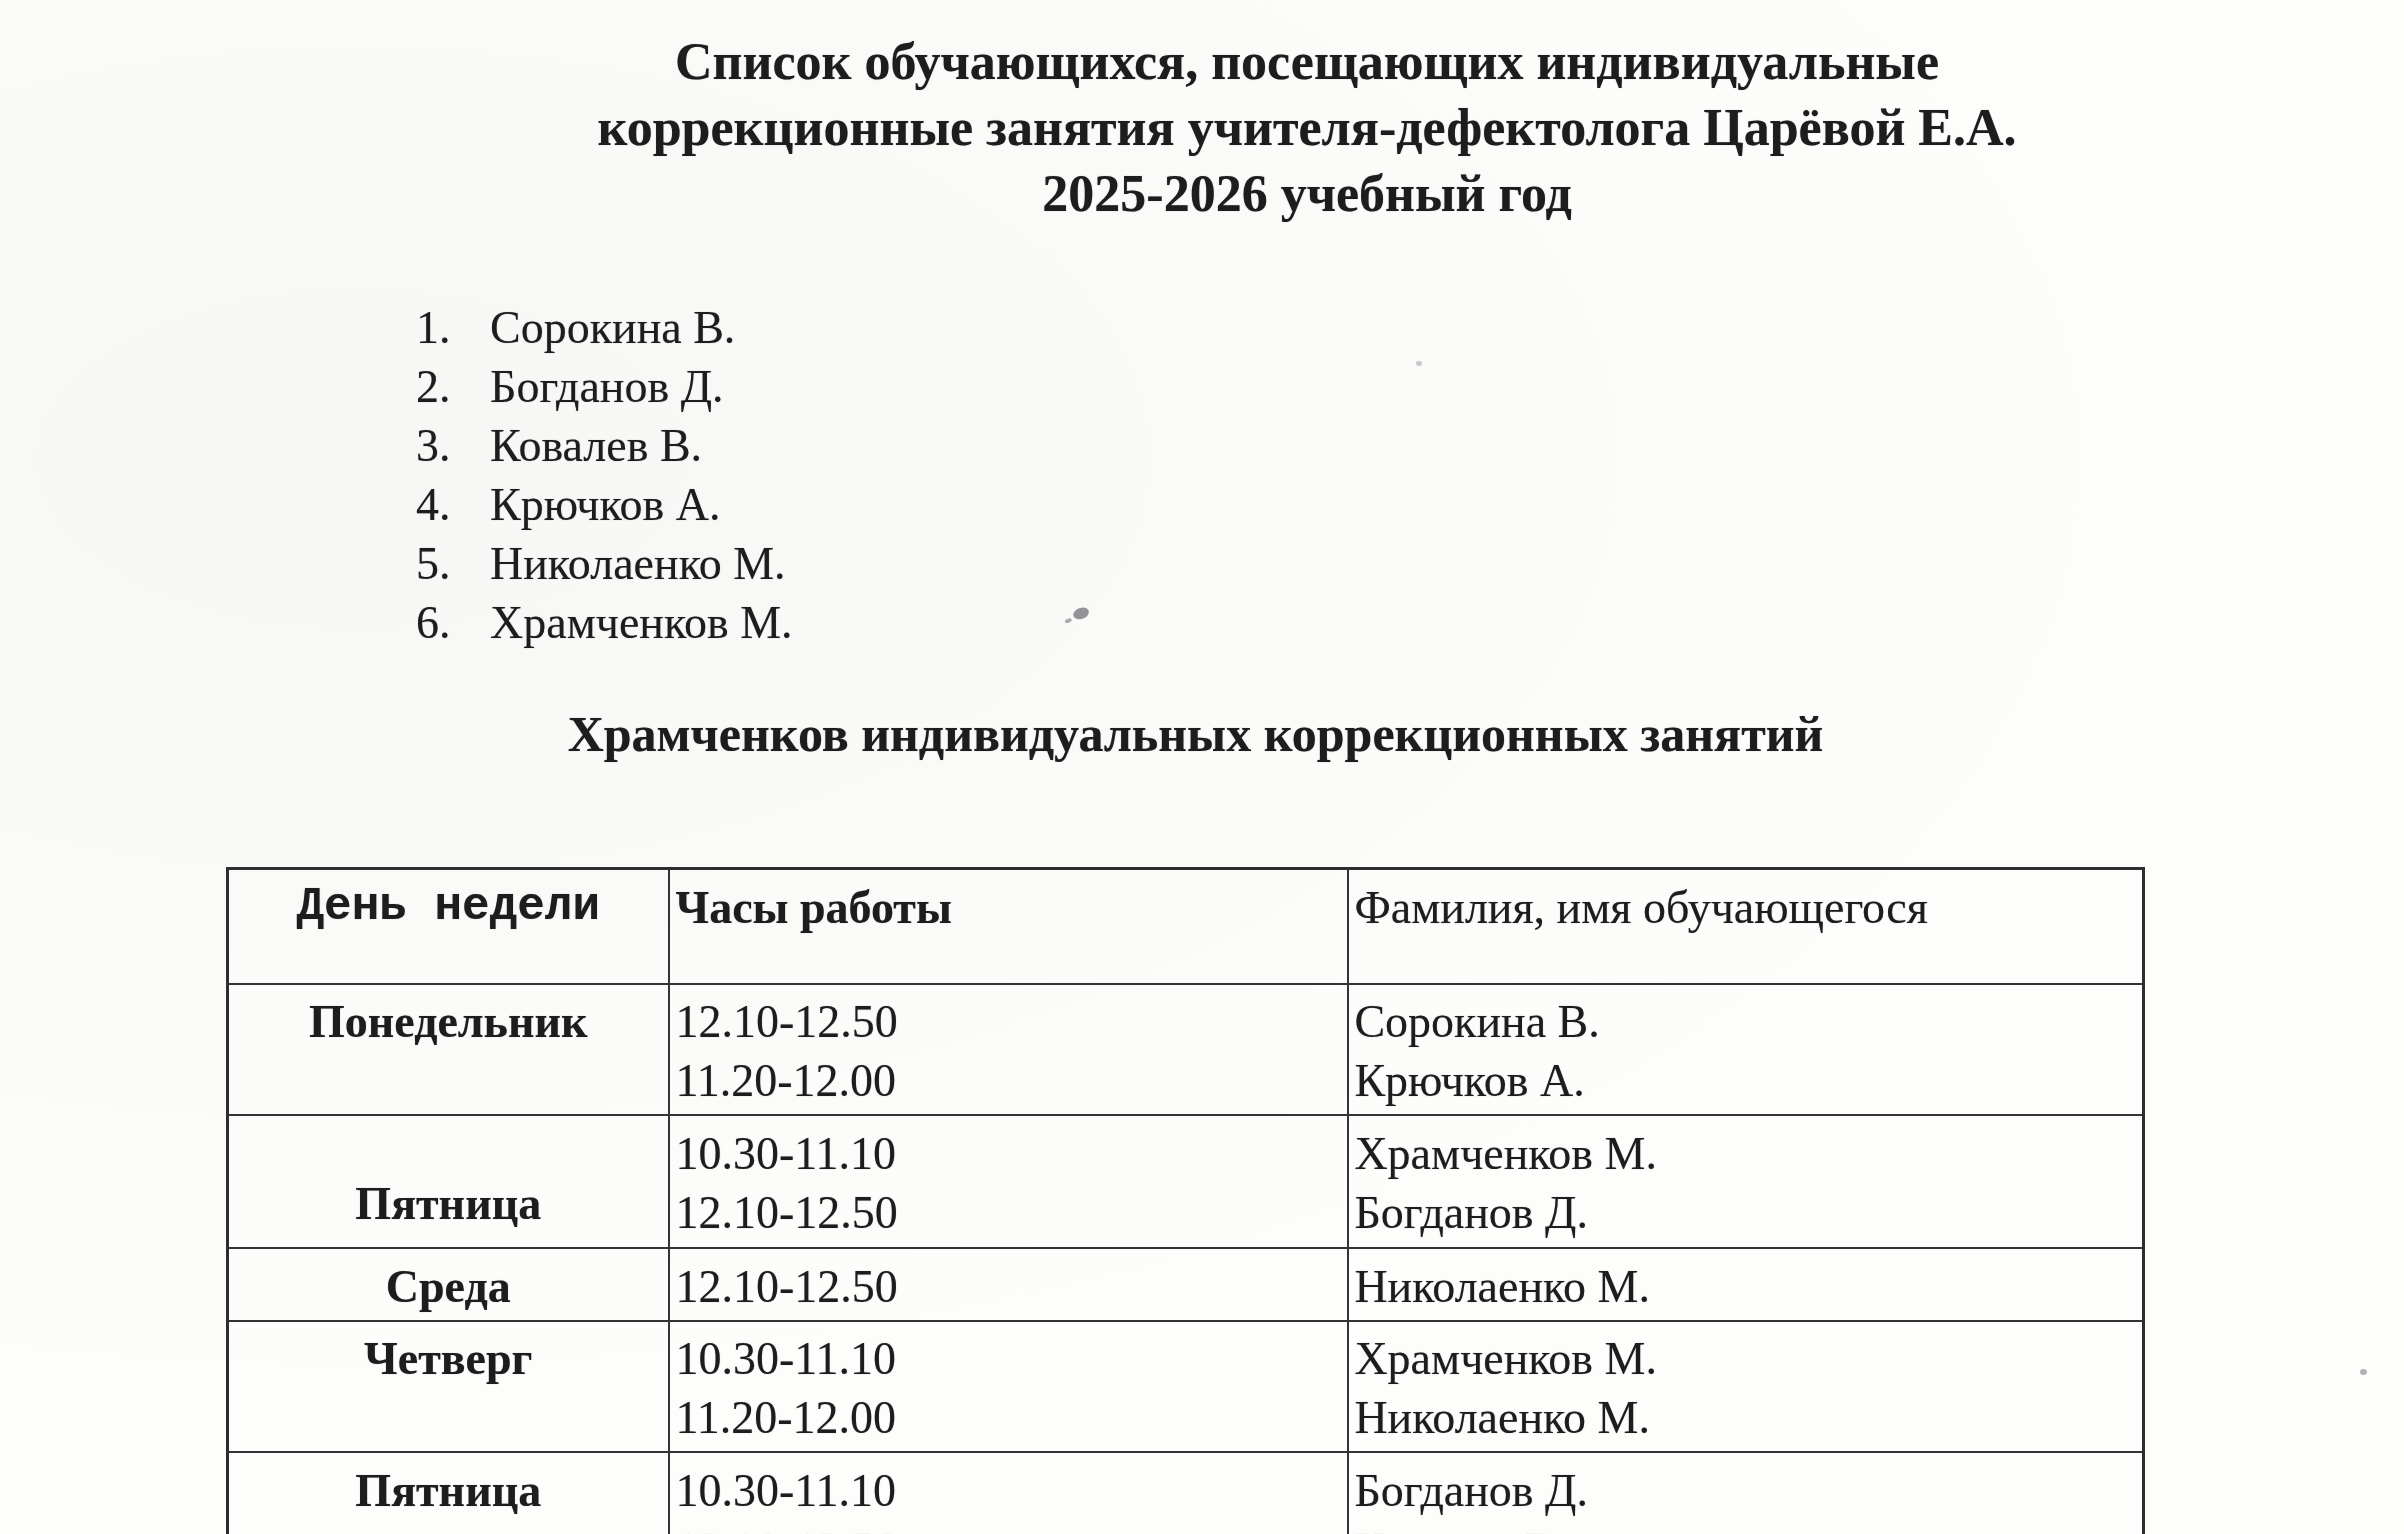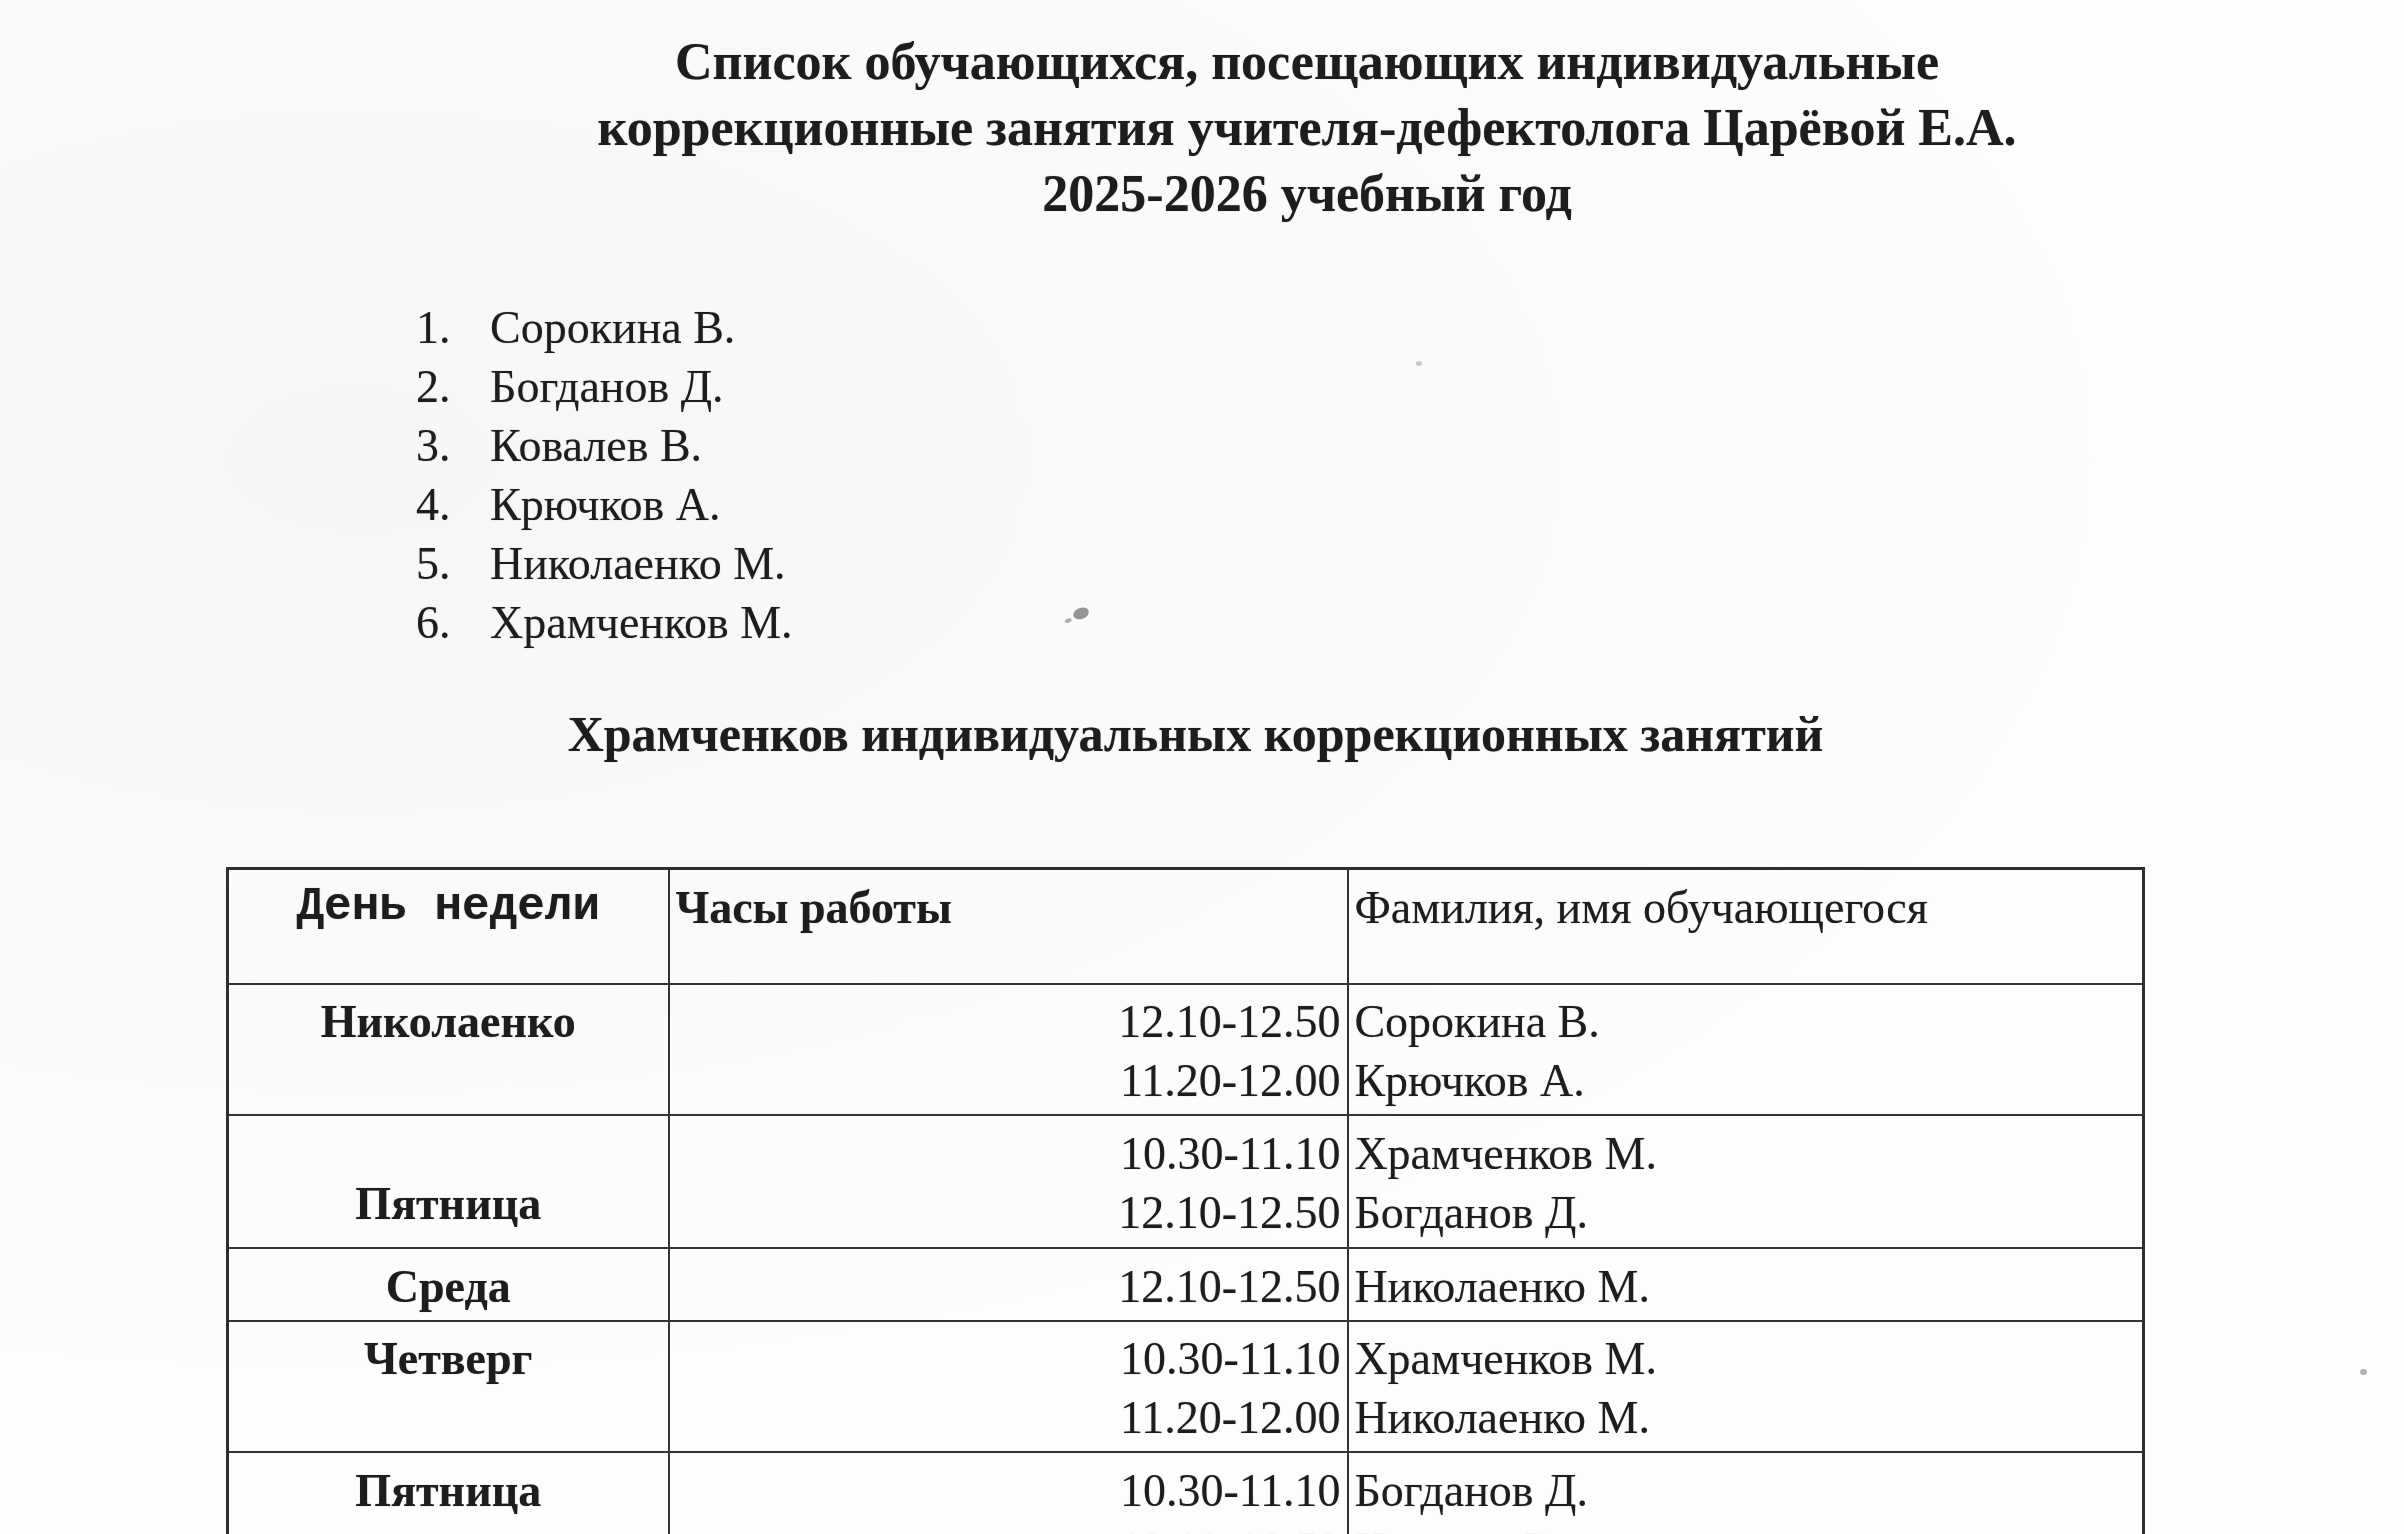--- a/index.html
+++ b/index.html
@@ -92,21 +92,21 @@
   table.schedule { border: 3.9px solid #2e2e2e; }
 
   th.h-day   { height: 101px; text-align: center; font-weight: bold; font-family: Liberation Mono, monospace; }
   th.h-time  { text-align: left; font-weight: bold; padding-left: 39px; }
   th.h-name  { text-align: left; font-weight: normal; padding-left: 23.4px; }
 
   td.day {
     text-align: center;
     font-weight: bold;
   }
-  td.time { text-align: right; padding-left: 12.7px; border-radius: 23px; }
+  td.time { text-align: left; padding-left: 12.7px; border-radius: 23px; }
   td.name { text-align: left; padding-left: 21.5px; }
 
   tr.r-mon td { height: 101px; }
   tr.r-tue td { height: 109px; }
   tr.r-wed td { height: 49px;  }
   tr.r-thu td { height: 99px; }
   tr.r-fri td { height: 112px; }
 
   tr.r-tue td.day {
     vertical-align: bottom;
@@ -182,21 +182,21 @@
     </colgroup>
     <thead>
       <tr>
         <th class="h-day">День недели</th>
         <th class="h-time">Часы работы</th>
         <th class="h-name">Фамилия, имя обучающегося</th>
       </tr>
     </thead>
     <tbody>
       <tr class="r-mon">
-        <td class="day">Николаенко</td>
+        <td class="day">Понедельник</td>
         <td class="time">
           <div class="cell-line">12.10-12.50</div>
           <div class="cell-line">11.20-12.00</div>
         </td>
         <td class="name">
           <div class="cell-line">Сорокина В.</div>
           <div class="cell-line">Крючков А.</div>
         </td>
       </tr>
       <tr class="r-tue">

